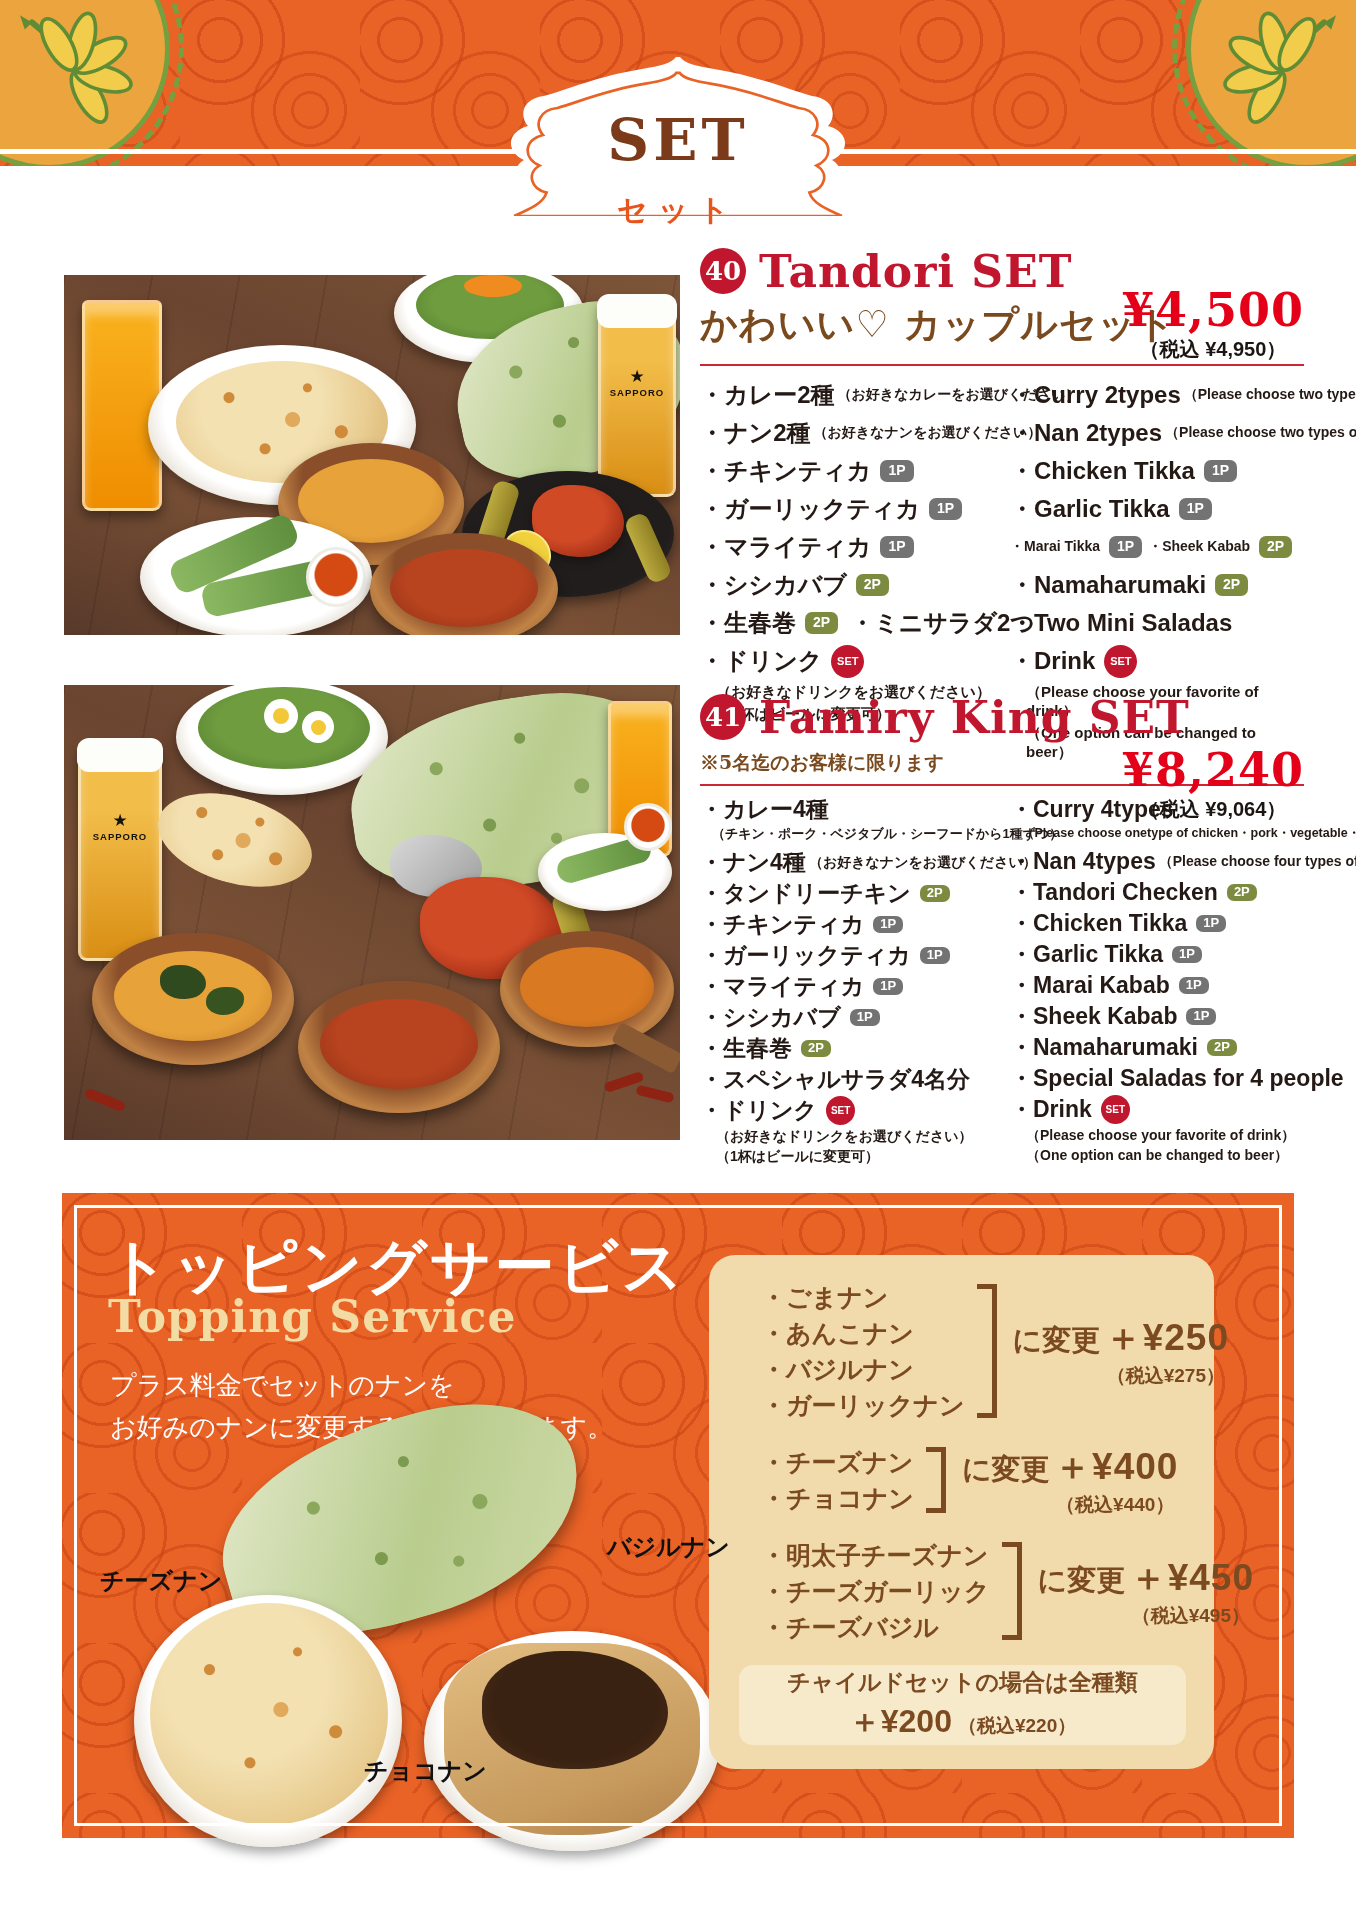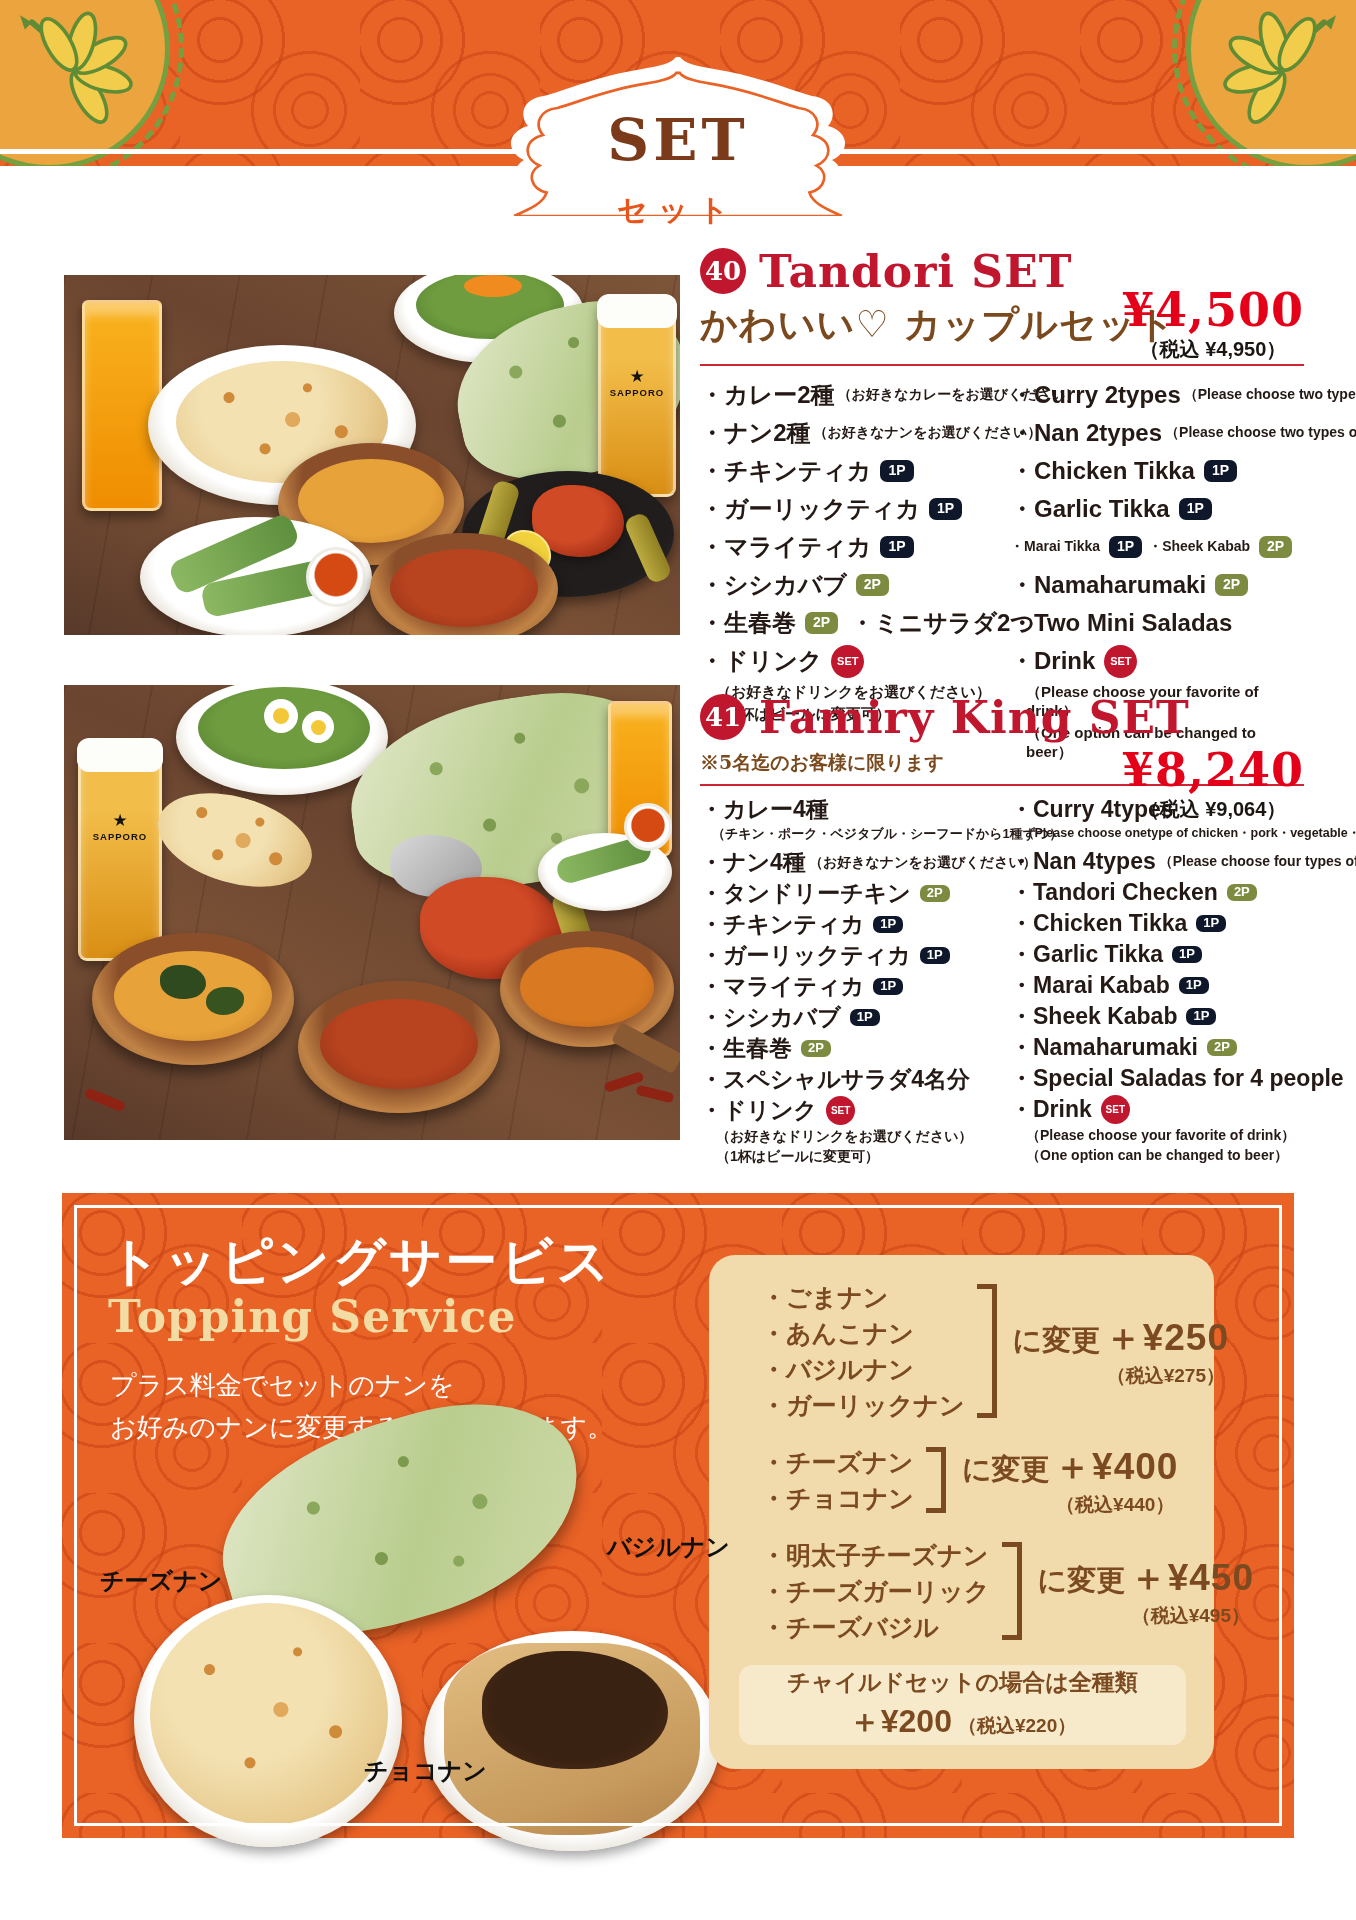--- a/index.html
+++ b/index.html
@@ -51,21 +51,21 @@
   .k .mi{min-height:29px;font-size:23px;}
   .mi .note{font-size:14px;font-weight:bold;margin-left:3px;}
   .mi .extra{margin-left:12px;}
   .subnote{font-weight:bold;font-size:13px;margin:0 0 4px 12px;white-space:nowrap;}
   .k .subnote.en{font-size:12.5px;}
   .mn{font-weight:bold;font-size:15px;margin:3px 0 3px 16px;}
   .k .mn{font-size:14px;margin:2px 0 2px 16px;}
   .bp{display:inline-block;margin-left:9px;padding:2px 8px 3px;border-radius:7px;color:#fff;
       font-size:14px;font-weight:bold;line-height:1.15;}
   .k .bp{font-size:13px;padding:1px 7px 2px;}
-  .b1{background:#0f172a;} .b2{background:#7C8B40;}
+  .b1{background:#737373;} .b2{background:#7C8B40;}
   .bset{display:inline-flex;align-items:center;justify-content:center;margin-left:9px;width:33px;height:33px;
         border-radius:50%;background:#C0172F;color:#fff;font-size:11px;font-weight:bold;}
   .k .bset{width:29px;height:29px;font-size:10px;}
   .tight .lbl,.tight .extra{font-size:14px;}
 
   
   .photo{position:absolute;left:64px;width:616px;overflow:hidden;
     background:linear-gradient(25deg,#58392a 0%,#7a5136 35%,#6b4530 60%,#7d5538 100%);}
   .photo::before{content:"";position:absolute;inset:0;
     background:repeating-linear-gradient(100deg, rgba(0,0,0,.10) 0 2px, rgba(0,0,0,0) 2px 86px);}
@@ -112,21 +112,21 @@
   .lemon{position:absolute;background:#f2d23c;border:2px solid #fbe88a;border-radius:50% 50% 50% 0;}
   .egg{position:absolute;border-radius:50%;background:#fff;}
   .yolk{position:absolute;border-radius:50%;background:#f2c838;}
   .chili{position:absolute;background:#8e2313;border-radius:6px;}
   .cinnamon{position:absolute;background:#8a5a33;border-radius:5px;}
   .foil{position:absolute;background:linear-gradient(135deg,#d9d9d9,#9e9e9e);border-radius:40% 55% 45% 50%;}
 
   
   .topping{position:absolute;left:62px;top:1193px;width:1232px;height:645px;}
   .topping-frame{position:absolute;inset:12px;border:3px solid #fff;pointer-events:none;z-index:5;}
-  .t-title{position:absolute;left:46px;top:34px;font-weight:bold;font-size:52px;color:#fff;letter-spacing:3px;z-index:2;}
+  .t-title{position:absolute;left:46px;top:34px;font-weight:bold;font-size:60px;color:#fff;letter-spacing:3px;z-index:2;}
   .t-en{position:absolute;left:46px;top:98px;font-weight:bold;font-size:44px;color:#F3DCA4;letter-spacing:1px;z-index:2;}
   .t-desc{position:absolute;left:48px;top:172px;font-weight:normal;font-size:26px;color:#fff;line-height:1.6;z-index:2;}
   .naan-label{position:absolute;font-weight:bold;font-size:24px;color:#101010;z-index:4;}
   .panel{position:absolute;left:647px;top:62px;width:505px;height:514px;border-radius:26px;background:#F1DAAB;
          padding:24px 16px 0 52px;box-sizing:border-box;z-index:3;}
   .tg{display:flex;align-items:center;}
   .tg + .tg{margin-top:19px;}
   .tg-items{flex:0 0 auto;}
   .tg-item{font-weight:bold;font-size:25px;color:#7B4A20;line-height:36px;white-space:nowrap;}
   .tg-bracket{flex:0 0 auto;width:15px;align-self:stretch;margin:5px 0 5px 12px;

